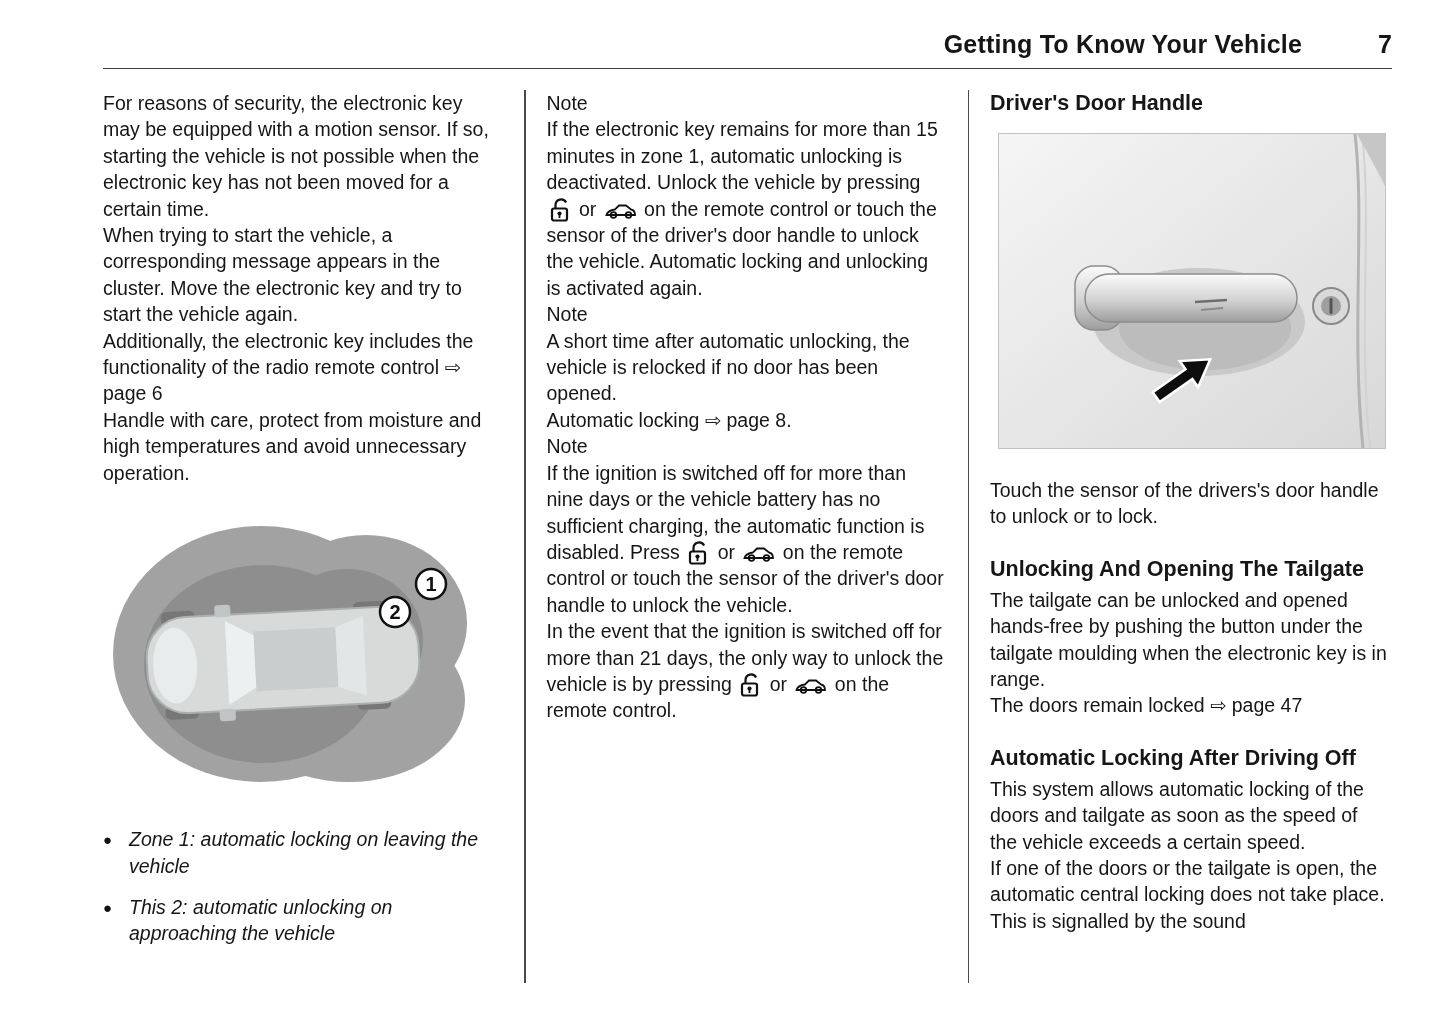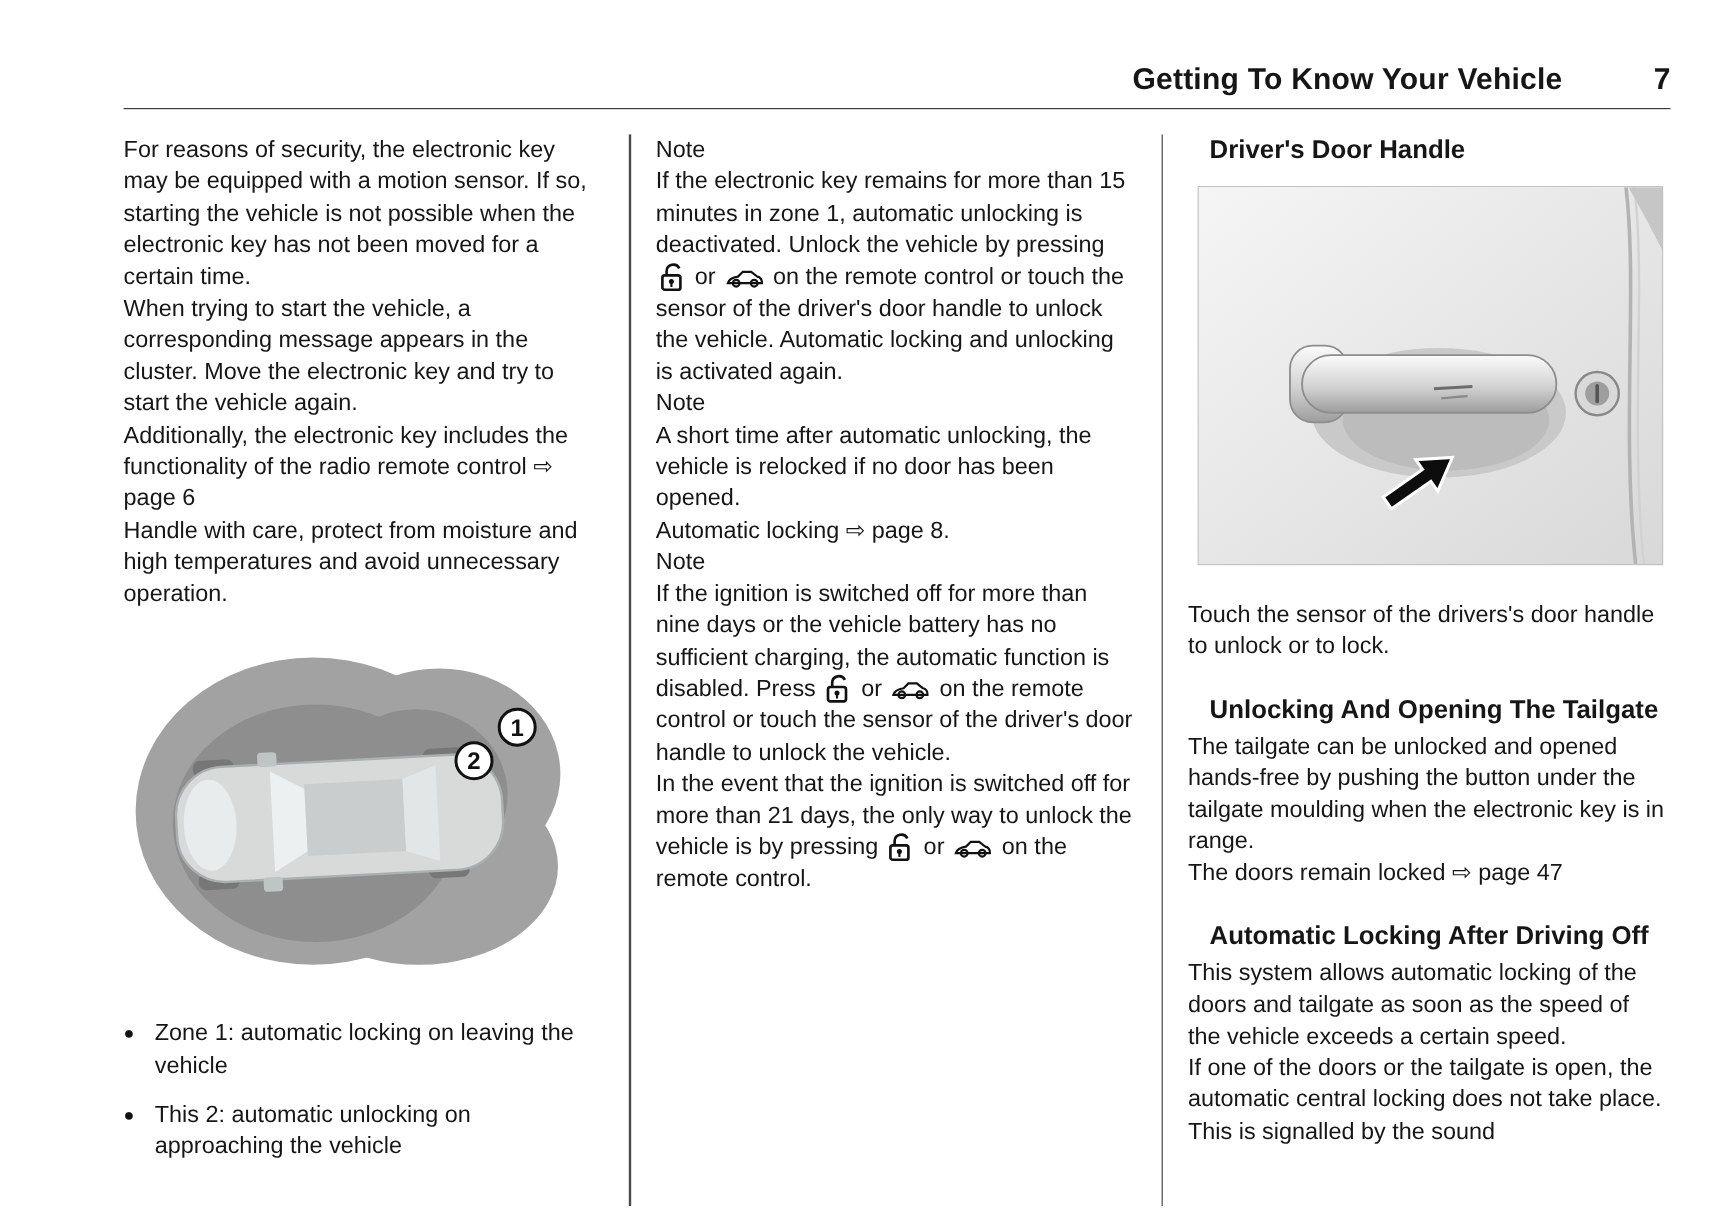--- a/index.html
+++ b/index.html
@@ -2,21 +2,21 @@
 <html><head>
 <meta charset="utf-8">
 <style>
   * { margin:0; padding:0; box-sizing:border-box; }
   html,body { background:#ffffff; }
   body {
     width:1445px; height:1018px; overflow:hidden;
     font-family:"Liberation Sans","DejaVu Sans",sans-serif;
     color:#161616;
   }
-  .page { width:1445px; height:1018px; padding:52px 53px 0 103px; }
+  .page { width:1445px; height:1018px; padding:30px 53px 0 103px; }
 
   
   .header-row {
     display:flex; justify-content:flex-end; align-items:baseline;
     border-bottom:1.5px solid #3c3c3c; padding-bottom:9px;
   }
   .chapter-title { font-size:25px; font-weight:bold; letter-spacing:.2px; }
   .page-num { font-size:25px; font-weight:bold; margin-left:76px; }
 
   
@@ -33,27 +33,27 @@
   .inline-icon { display:inline-block; vertical-align:-6px; margin:0 3px; }
   .inline-icon.car { vertical-align:-3px; }
   .inline-icon svg { display:block; }
 
   
   .zone-figure { margin:32px 0 0 8px; width:362px; }
   .zone-figure svg { display:block; }
 
   
   .bullets { list-style:none; margin-top:36px; }
-  .bullets li { position:relative; padding-left:26px; margin-bottom:15px; }
+  .bullets li { position:relative; padding-left:26px; margin-bottom:15px;font-style:italic; }
   .bullets li::before {
     content:"●"; position:absolute; left:0; top:1px; font-size:15px; color:#111;
   }
 
   
-  .col3 h2 { font-size:21.5px; font-weight:bold; line-height:27px; margin:0 0 4px 18px; }
+  .col3 h2 { font-size:21.5px; font-weight:bold; line-height:27px; margin:0 0 4px 0; }
   .col3 .section { margin-top:26px; }
   .door-figure { margin:16px 0 28px 8px; width:388px; border:1px solid #c2c2c2; }
   .door-figure svg { display:block; }
 </style>
 </head>
 <body>
 
 <div class="page">
 
   <header>

